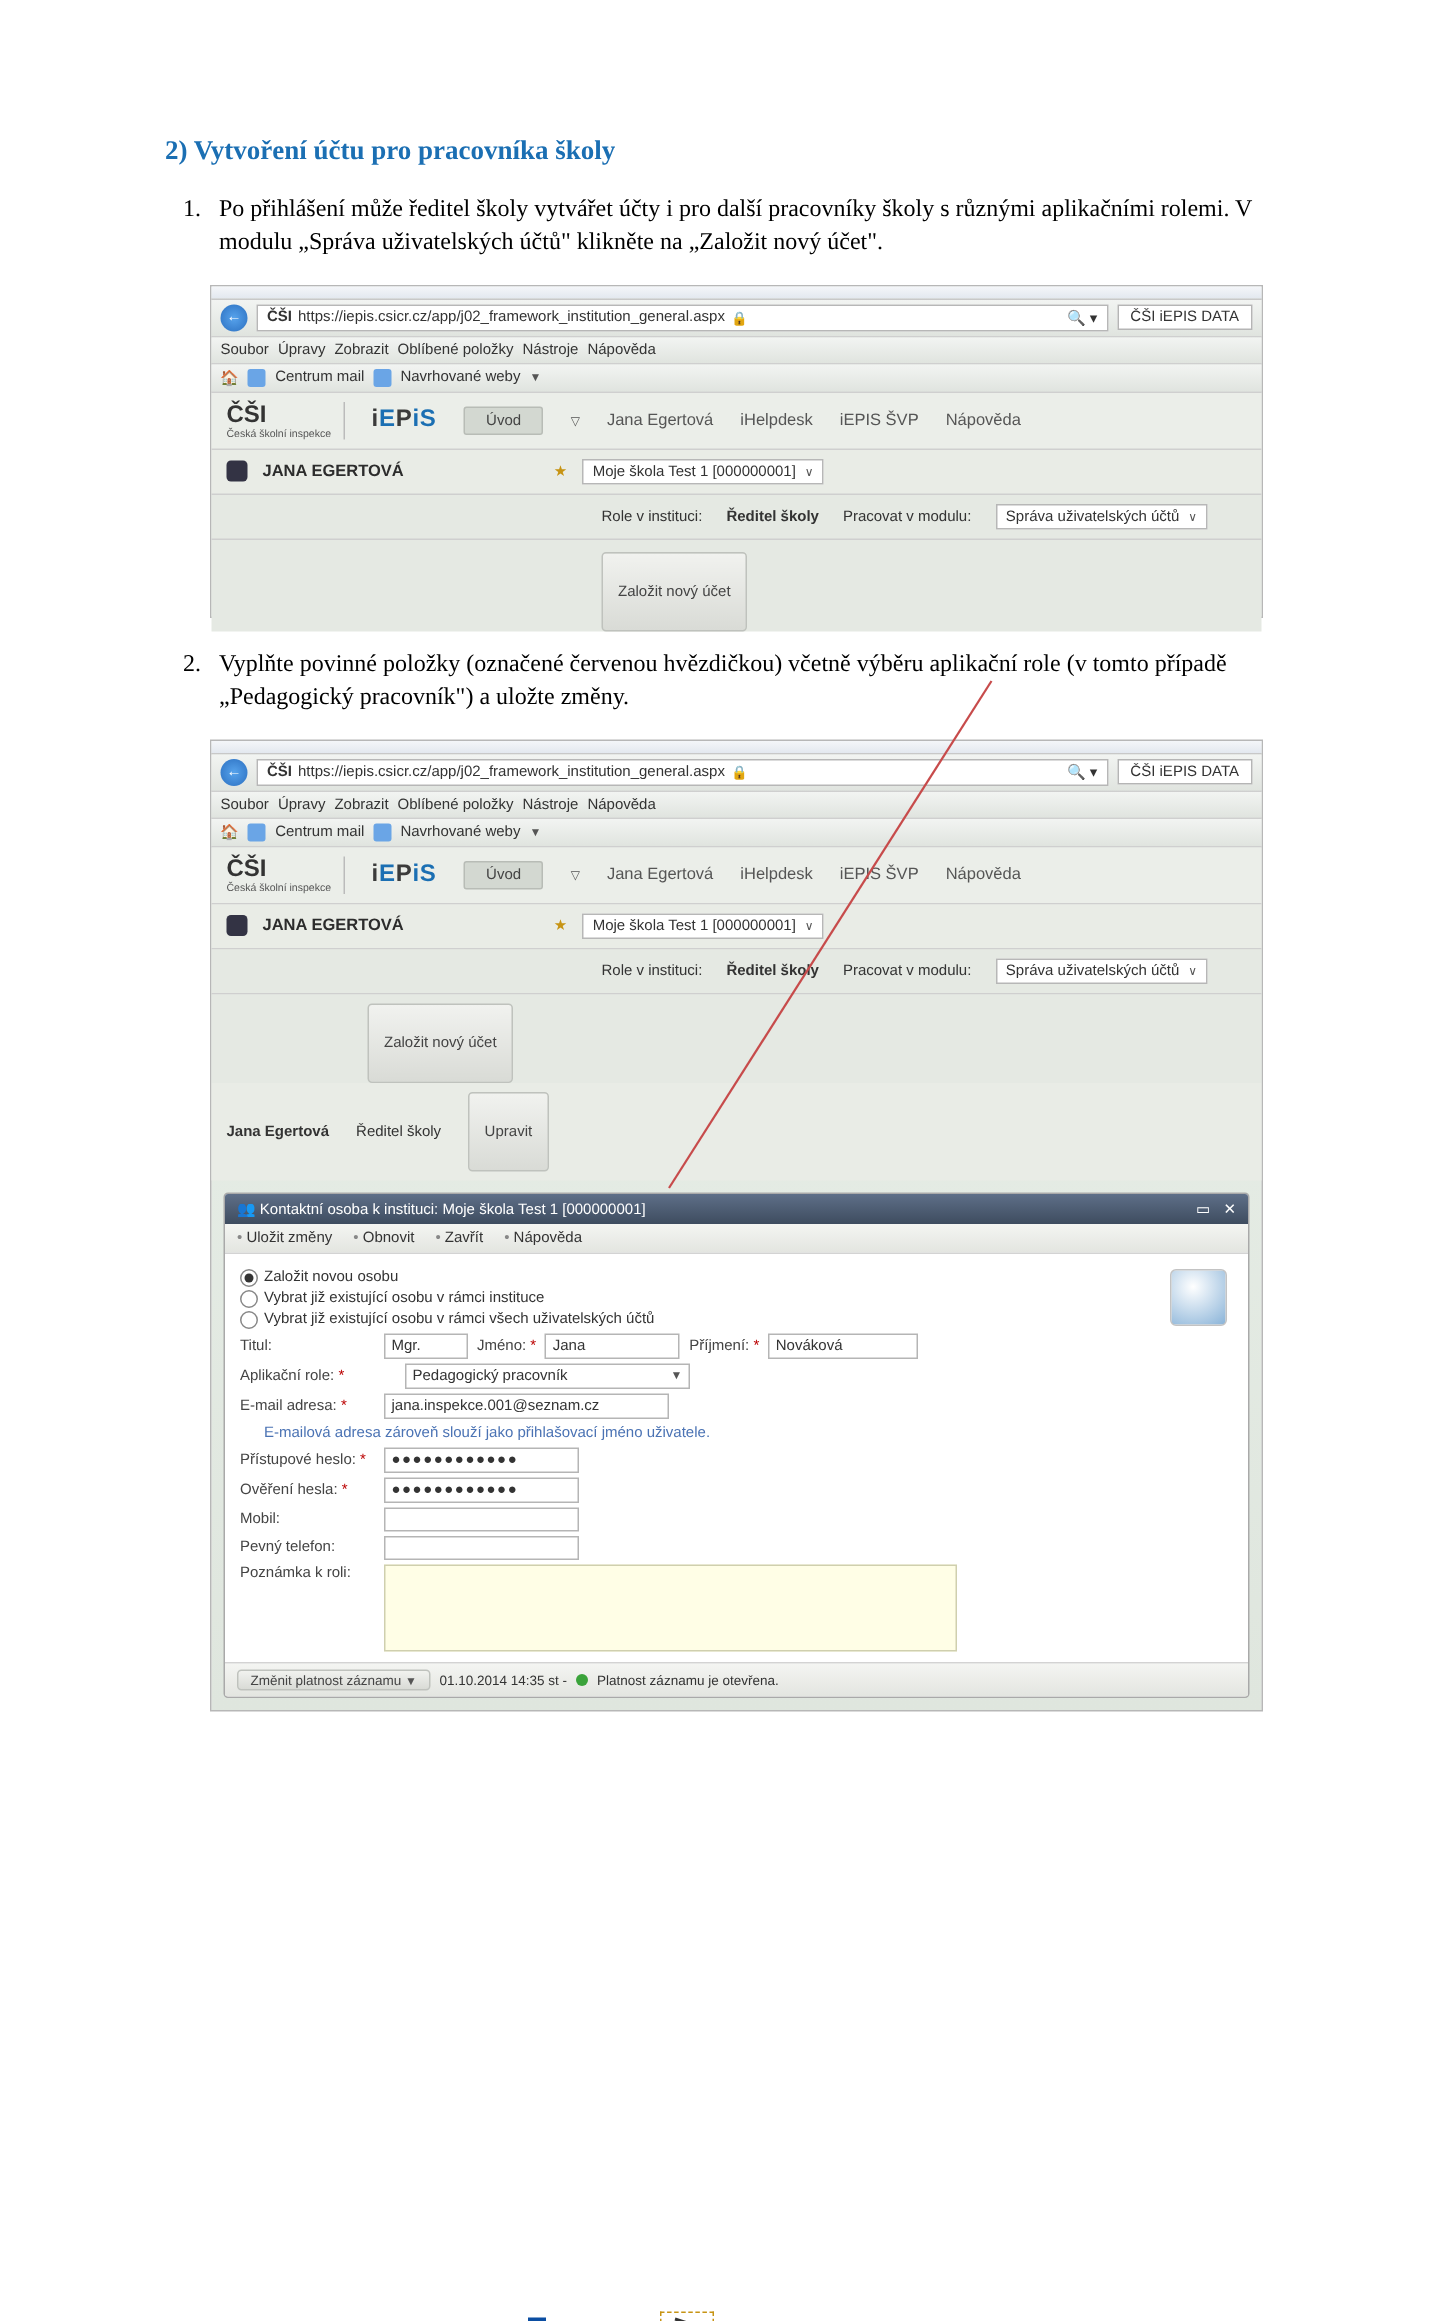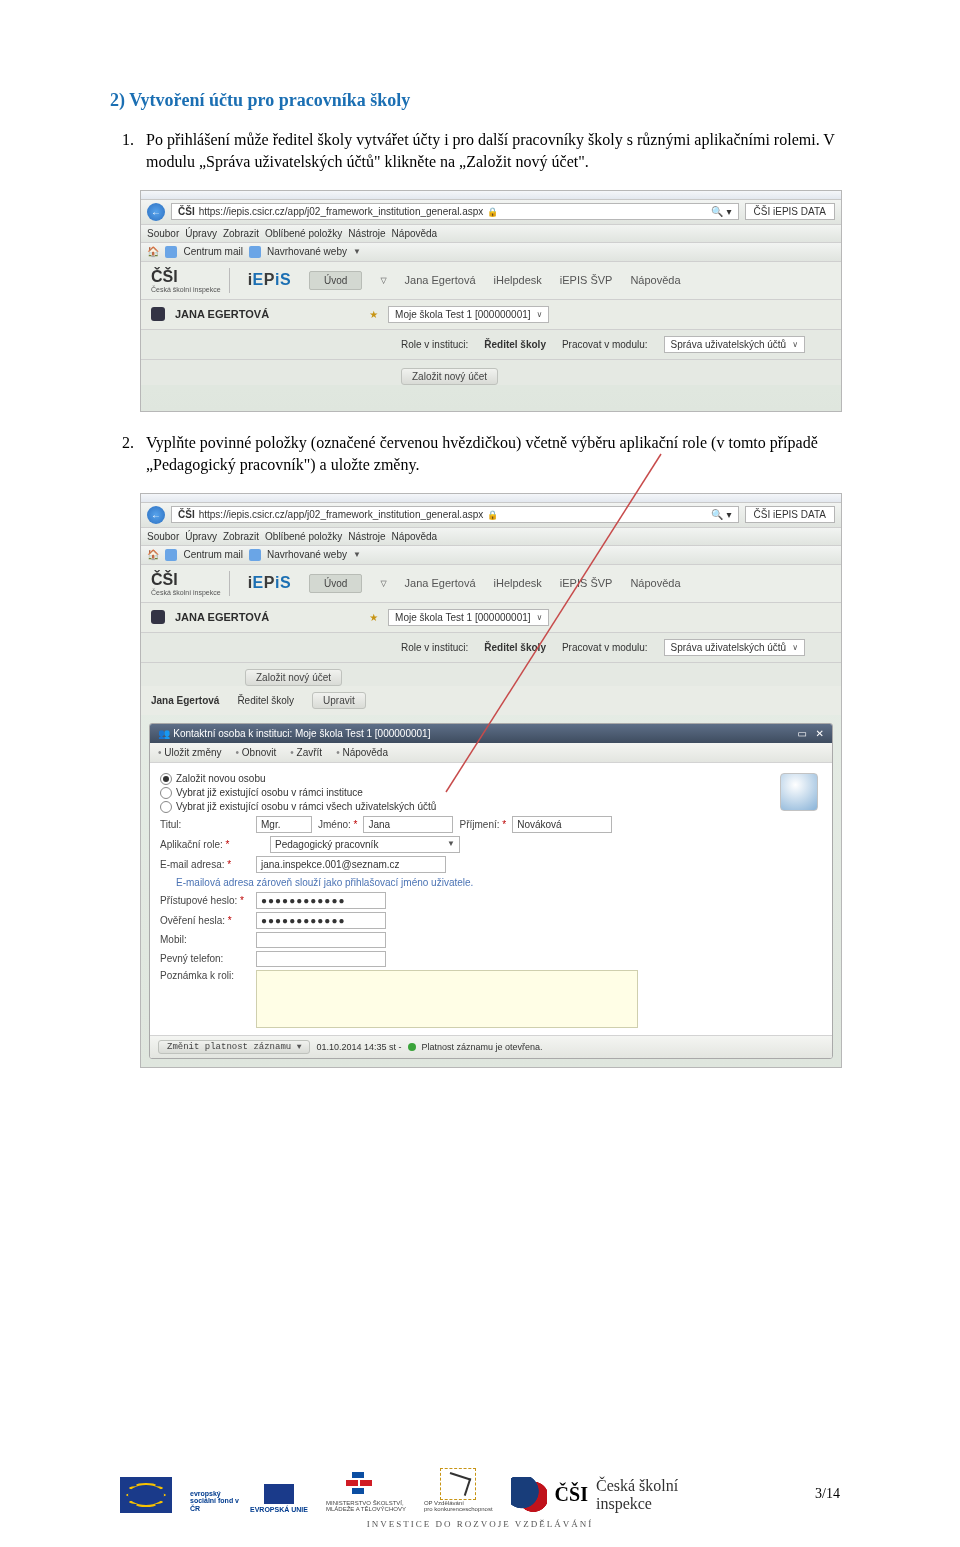--- a/index.html
+++ b/index.html
@@ -123,21 +123,21 @@
   .role-row {
     padding:6px 10px 6px 260px;
     background:#e5e9e3;
     border-bottom:1px solid #cfcfcf;
     display:flex; align-items:center; gap:16px; font-size:10px;
   }
   .btn-gray {
     background:linear-gradient(#f1f2ef,#d9dbd6);
     border:1px solid #bfc2bd;
     border-radius:3px;
-    padding:2px 10px;
+    padding:20px 10px;
     font-size:10px;
     display:inline-block;
     color:#444;
   }
   .form-panel {
     margin:8px;
     background:#fff;
     border:1px solid #a9a9a9;
     border-radius:3px;
     overflow:hidden;
@@ -435,21 +435,21 @@
       <div class="field-row">
         <label style="width:90px;">Pevný telefon:</label>
         <span class="txt" style="width:120px;height:10px;"></span>
       </div>
       <div class="field-row" style="align-items:flex-start;">
         <label style="width:90px;">Poznámka k roli:</label>
         <div class="note-area"></div>
       </div>
     </div>
     <div class="status-row">
-      <span class="btn-gray" style="font-size:9px;padding:1px 8px;font-family:Liberation Mono, monospace;"><span>Změnit platnost záznamu</span> <span class="caret">▼</span></span>
+      <span class="btn-gray" style="font-size:9px;padding:1px 8px;"><span>Změnit platnost záznamu</span> <span class="caret">▼</span></span>
       <span>01.10.2014 14:35 st -</span>
       <span class="green-dot"></span>
       <span>Platnost záznamu je otevřena.</span>
     </div>
   </div>
 
   <svg class="cross-svg" style="overflow:visible;">
     <line x1="520" y1="-40" x2="305" y2="298" stroke="#c74b4b" stroke-width="1.5"></line>
   </svg>
 </div>

